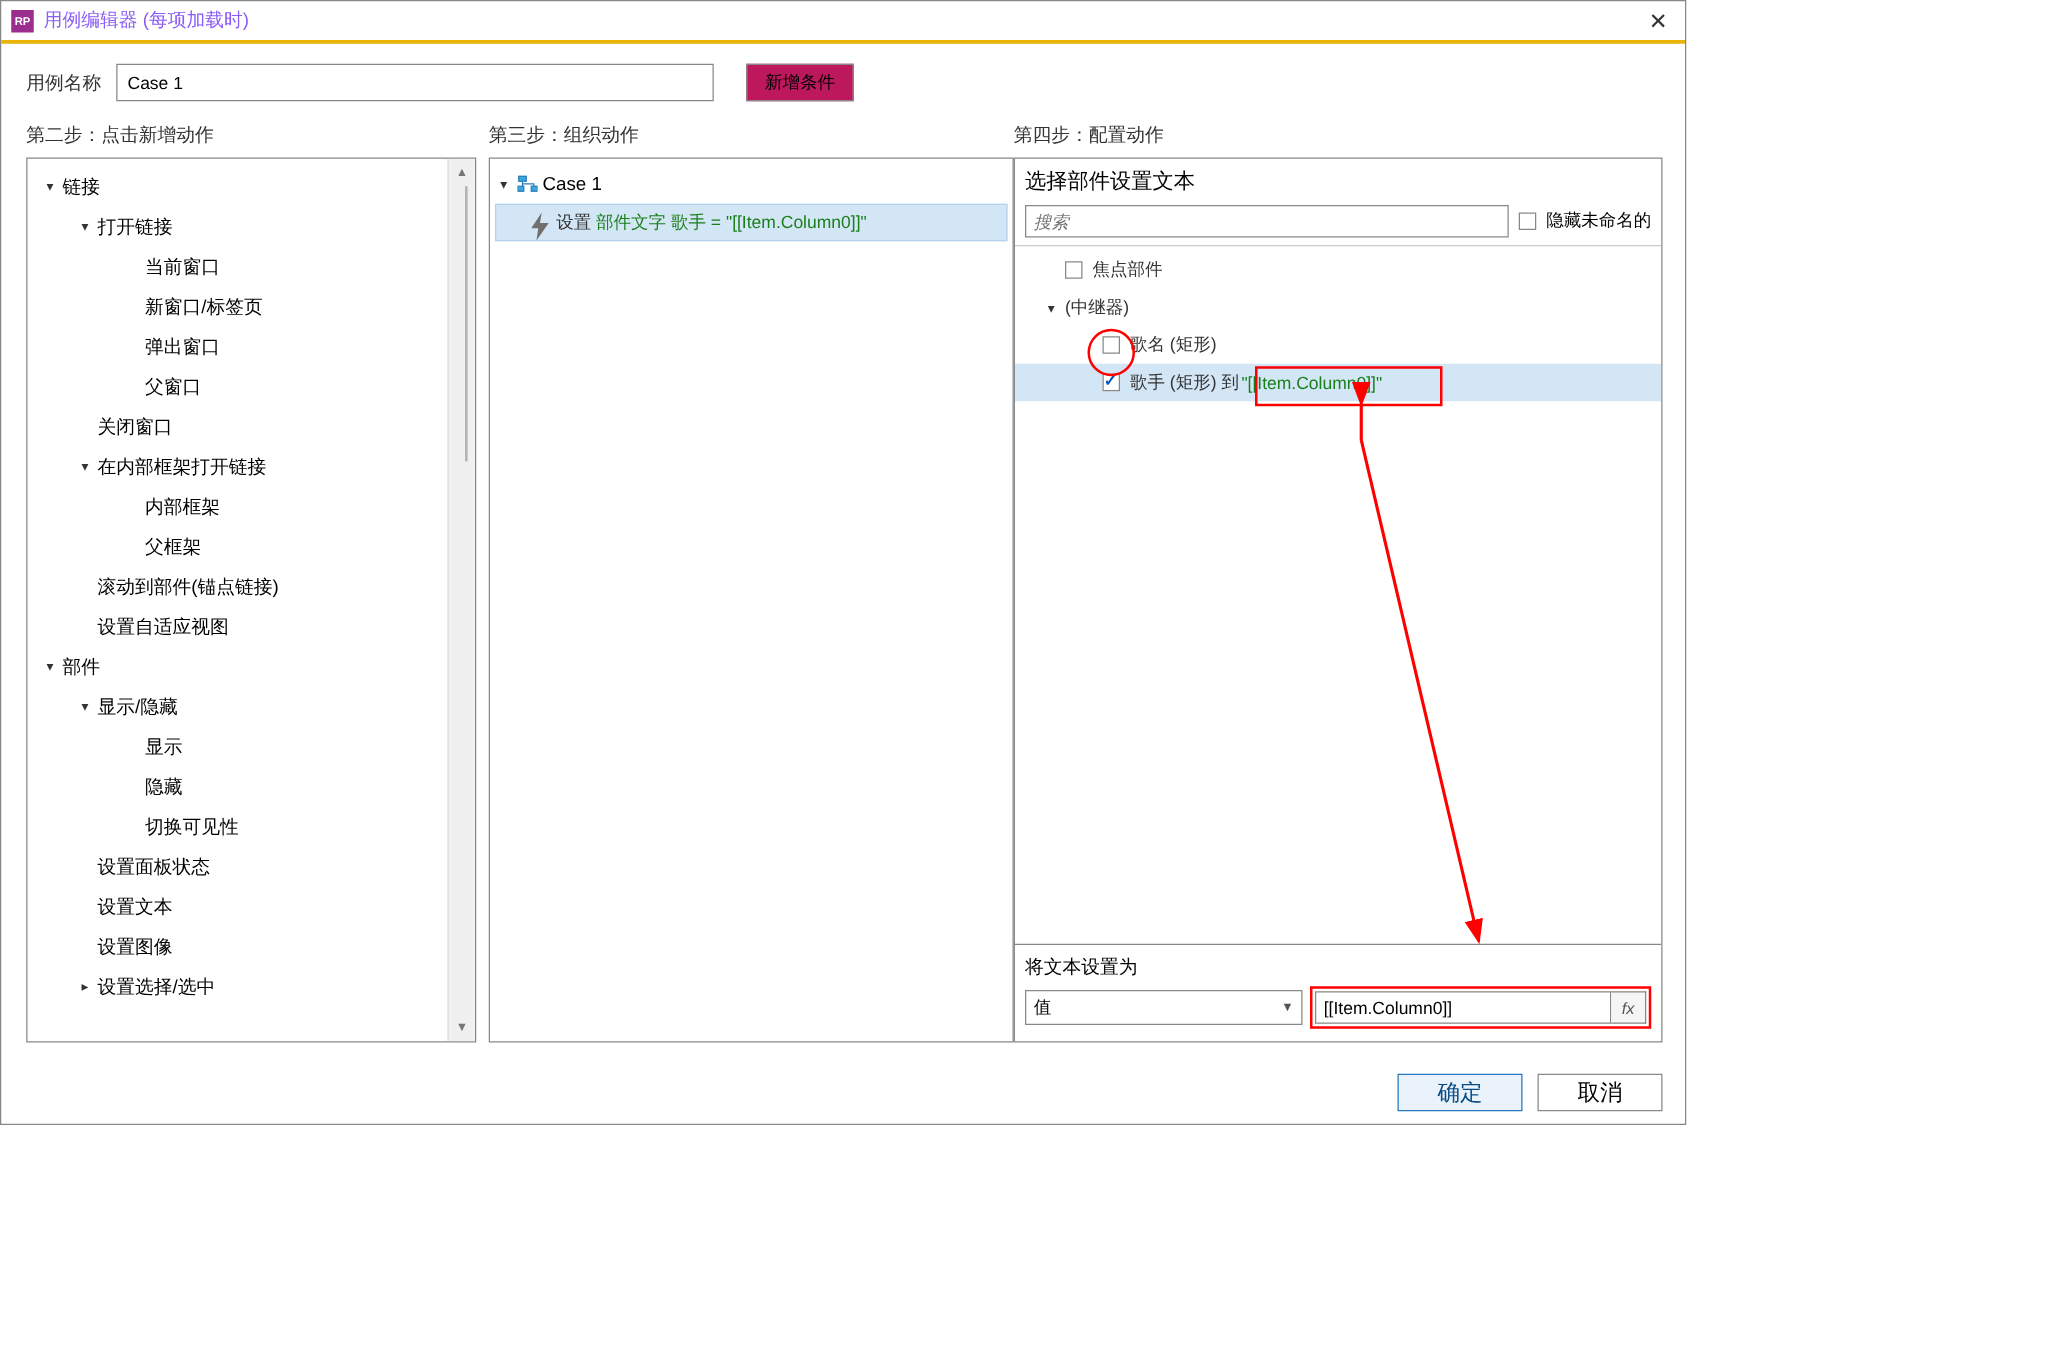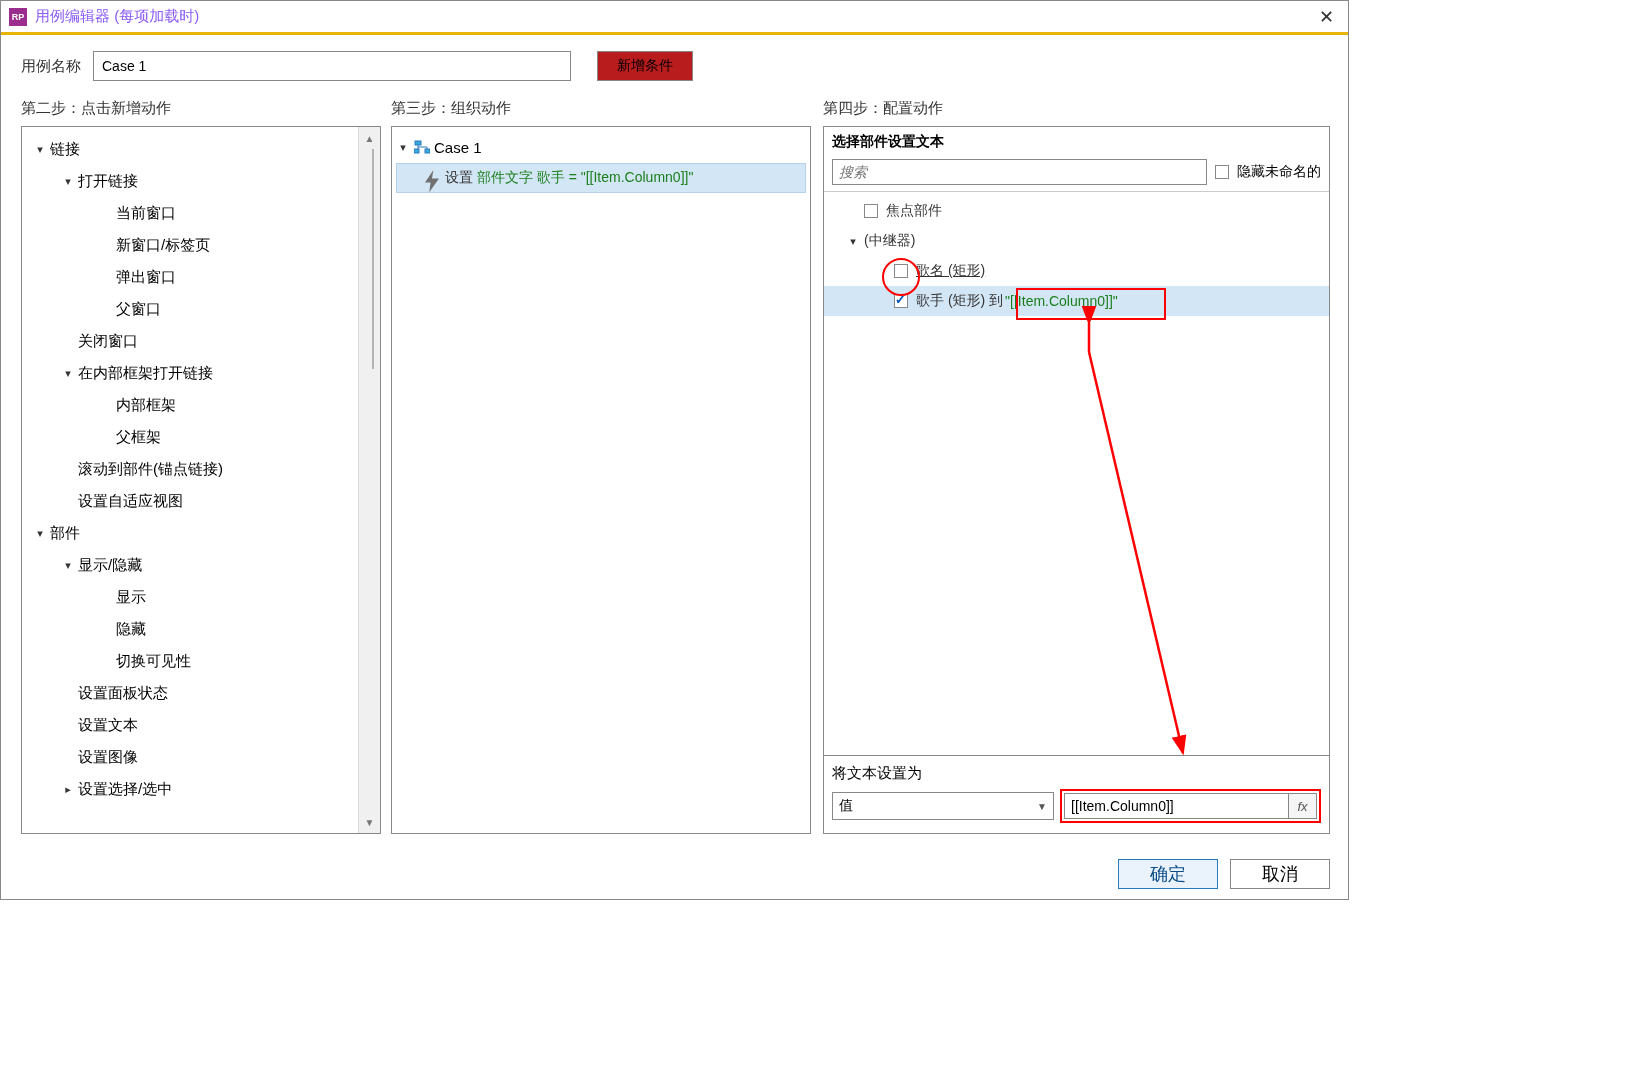--- a/index.html
+++ b/index.html
@@ -11,28 +11,28 @@
   .titlebar { height: 34px; border-bottom: 3px solid #eab308; display: flex; align-items: center; padding: 0 8px; justify-content: space-between; }
   .titlebar-left { display: flex; align-items: center; gap: 8px; }
   .app-icon { width: 18px; height: 18px; background: #9b2d8e; display: flex; align-items: center; justify-content: center; color: #fff; font-size: 9px; font-weight: bold; }
   .title-text { font-size: 15px; color: #8b5cf6; }
   .close-x { font-size: 18px; color: #333; cursor: pointer; padding: 0 6px; font-weight: 300; }
 
   
   .case-row { padding: 16px 20px 10px; display: flex; align-items: center; gap: 12px; }
   .case-label { font-size: 15px; color: #333; }
   .case-input { flex: 0 0 478px; height: 30px; border: 1px solid #888; padding: 0 8px; font-size: 14px; }
-  .add-cond-btn { width: 96px; height: 30px; border: 1px solid #888; background: #b91c1c; font-size: 14px; cursor: pointer; margin-left: 14px; }
+  .add-cond-btn { width: 86px; height: 30px; border: 1px solid #888; background: #be185d; font-size: 14px; cursor: pointer; margin-left: 14px; }
 
   
   .columns { display: flex; padding: 0 18px 0 20px; gap: 0; }
   .col { display: flex; flex-direction: column; }
   .col-1 { width: 360px; }
   .col-2 { width: 420px; margin-left: 10px; }
-  .col-3 { flex: 1; margin-left: 12px; }
+  .col-3 { flex: 1; }
   .step-header { font-size: 15px; color: #333; padding: 8px 0; }
 
   .panel { border: 1px solid #888; height: 708px; overflow: hidden; position: relative; }
   .col-1 .panel { display: flex; }
   .col-2 .panel { }
   .col-3 .panel { display: flex; flex-direction: column; }
 
   
   .tree-wrap { flex: 1; overflow-y: auto; padding: 6px 0; }
   .tree { list-style: none; }
@@ -57,21 +57,21 @@
   .caret-mid { width: 14px; text-align: center; color: #333; font-size: 11px; }
   .case-icon { width: 16px; height: 14px; margin: 0 4px; display: inline-block; }
   .case-icon svg { width: 16px; height: 14px; }
   .case-name { font-size: 15px; }
   .action-row { display: flex; align-items: center; height: 30px; background: #d3e6f6; border: 1px solid #b5d2ea; margin-top: 2px; padding-left: 28px; }
   .bolt-icon { width: 14px; height: 16px; margin-right: 6px; color: #6a6a6a; }
   .action-text { font-size: 14px; color: #333; }
   .action-text .green { color: #1a7f1a; }
 
   
-  .sec-title { padding: 6px 8px; font-size: 14px; font-weight: bold; }
+  .sec-title { padding: 6px 8px; font-size: 17px; }
   .search-row { display: flex; align-items: center; padding: 2px 8px 6px 8px; gap: 8px; }
   .search-input { flex: 1; height: 26px; border: 1px solid #888; padding: 0 6px; font-size: 14px; font-style: italic; color: #888; }
   .checkbox { width: 14px; height: 14px; border: 1px solid #888; display: inline-block; background: #fff; position: relative; }
   .checkbox.checked::after { content: "✓"; position: absolute; top: -3px; left: 0; color: #0057b8; font-weight: bold; font-size: 13px; }
   .hide-label { font-size: 14px; }
 
   .widget-tree { border-top: 1px solid #ccc; flex: 1; padding: 4px 0; overflow: auto; position: relative; }
   .wrow { display: flex; align-items: center; height: 30px; font-size: 14px; color: #333; }
   .wrow.sel { background: #d3e6f6; }
   .ind1 { padding-left: 40px; }
@@ -264,21 +264,21 @@
         </div>
         <div class="widget-tree">
           <div class="wrow ind1">
             <span class="checkbox" style="margin-right:8px;"></span>
             <span>焦点部件</span>
           </div>
           <div class="wrow ind2">
             <span class="caret open" style="width:14px;"></span>
             <span style="margin-left:4px;">(中继器)</span>
           </div>
-          <div class="wrow ind3" style="position:relative;text-decoration:underline;">
+          <div class="wrow ind3" style="position:relative;">
             <span class="checkbox" style="margin-right:8px;"></span>
             <span>歌名 (矩形)</span>
           </div>
           <div class="wrow ind3 sel">
             <span class="checkbox checked" style="margin-right:8px;"></span>
             <span>歌手 (矩形) 到</span>
             <span class="green" style="margin-left:2px;">"[[Item.Column0]]"</span>
           </div>
 
           <div class="red-circle" style="top:66px; left:58px; width:38px; height:38px;"></div>

